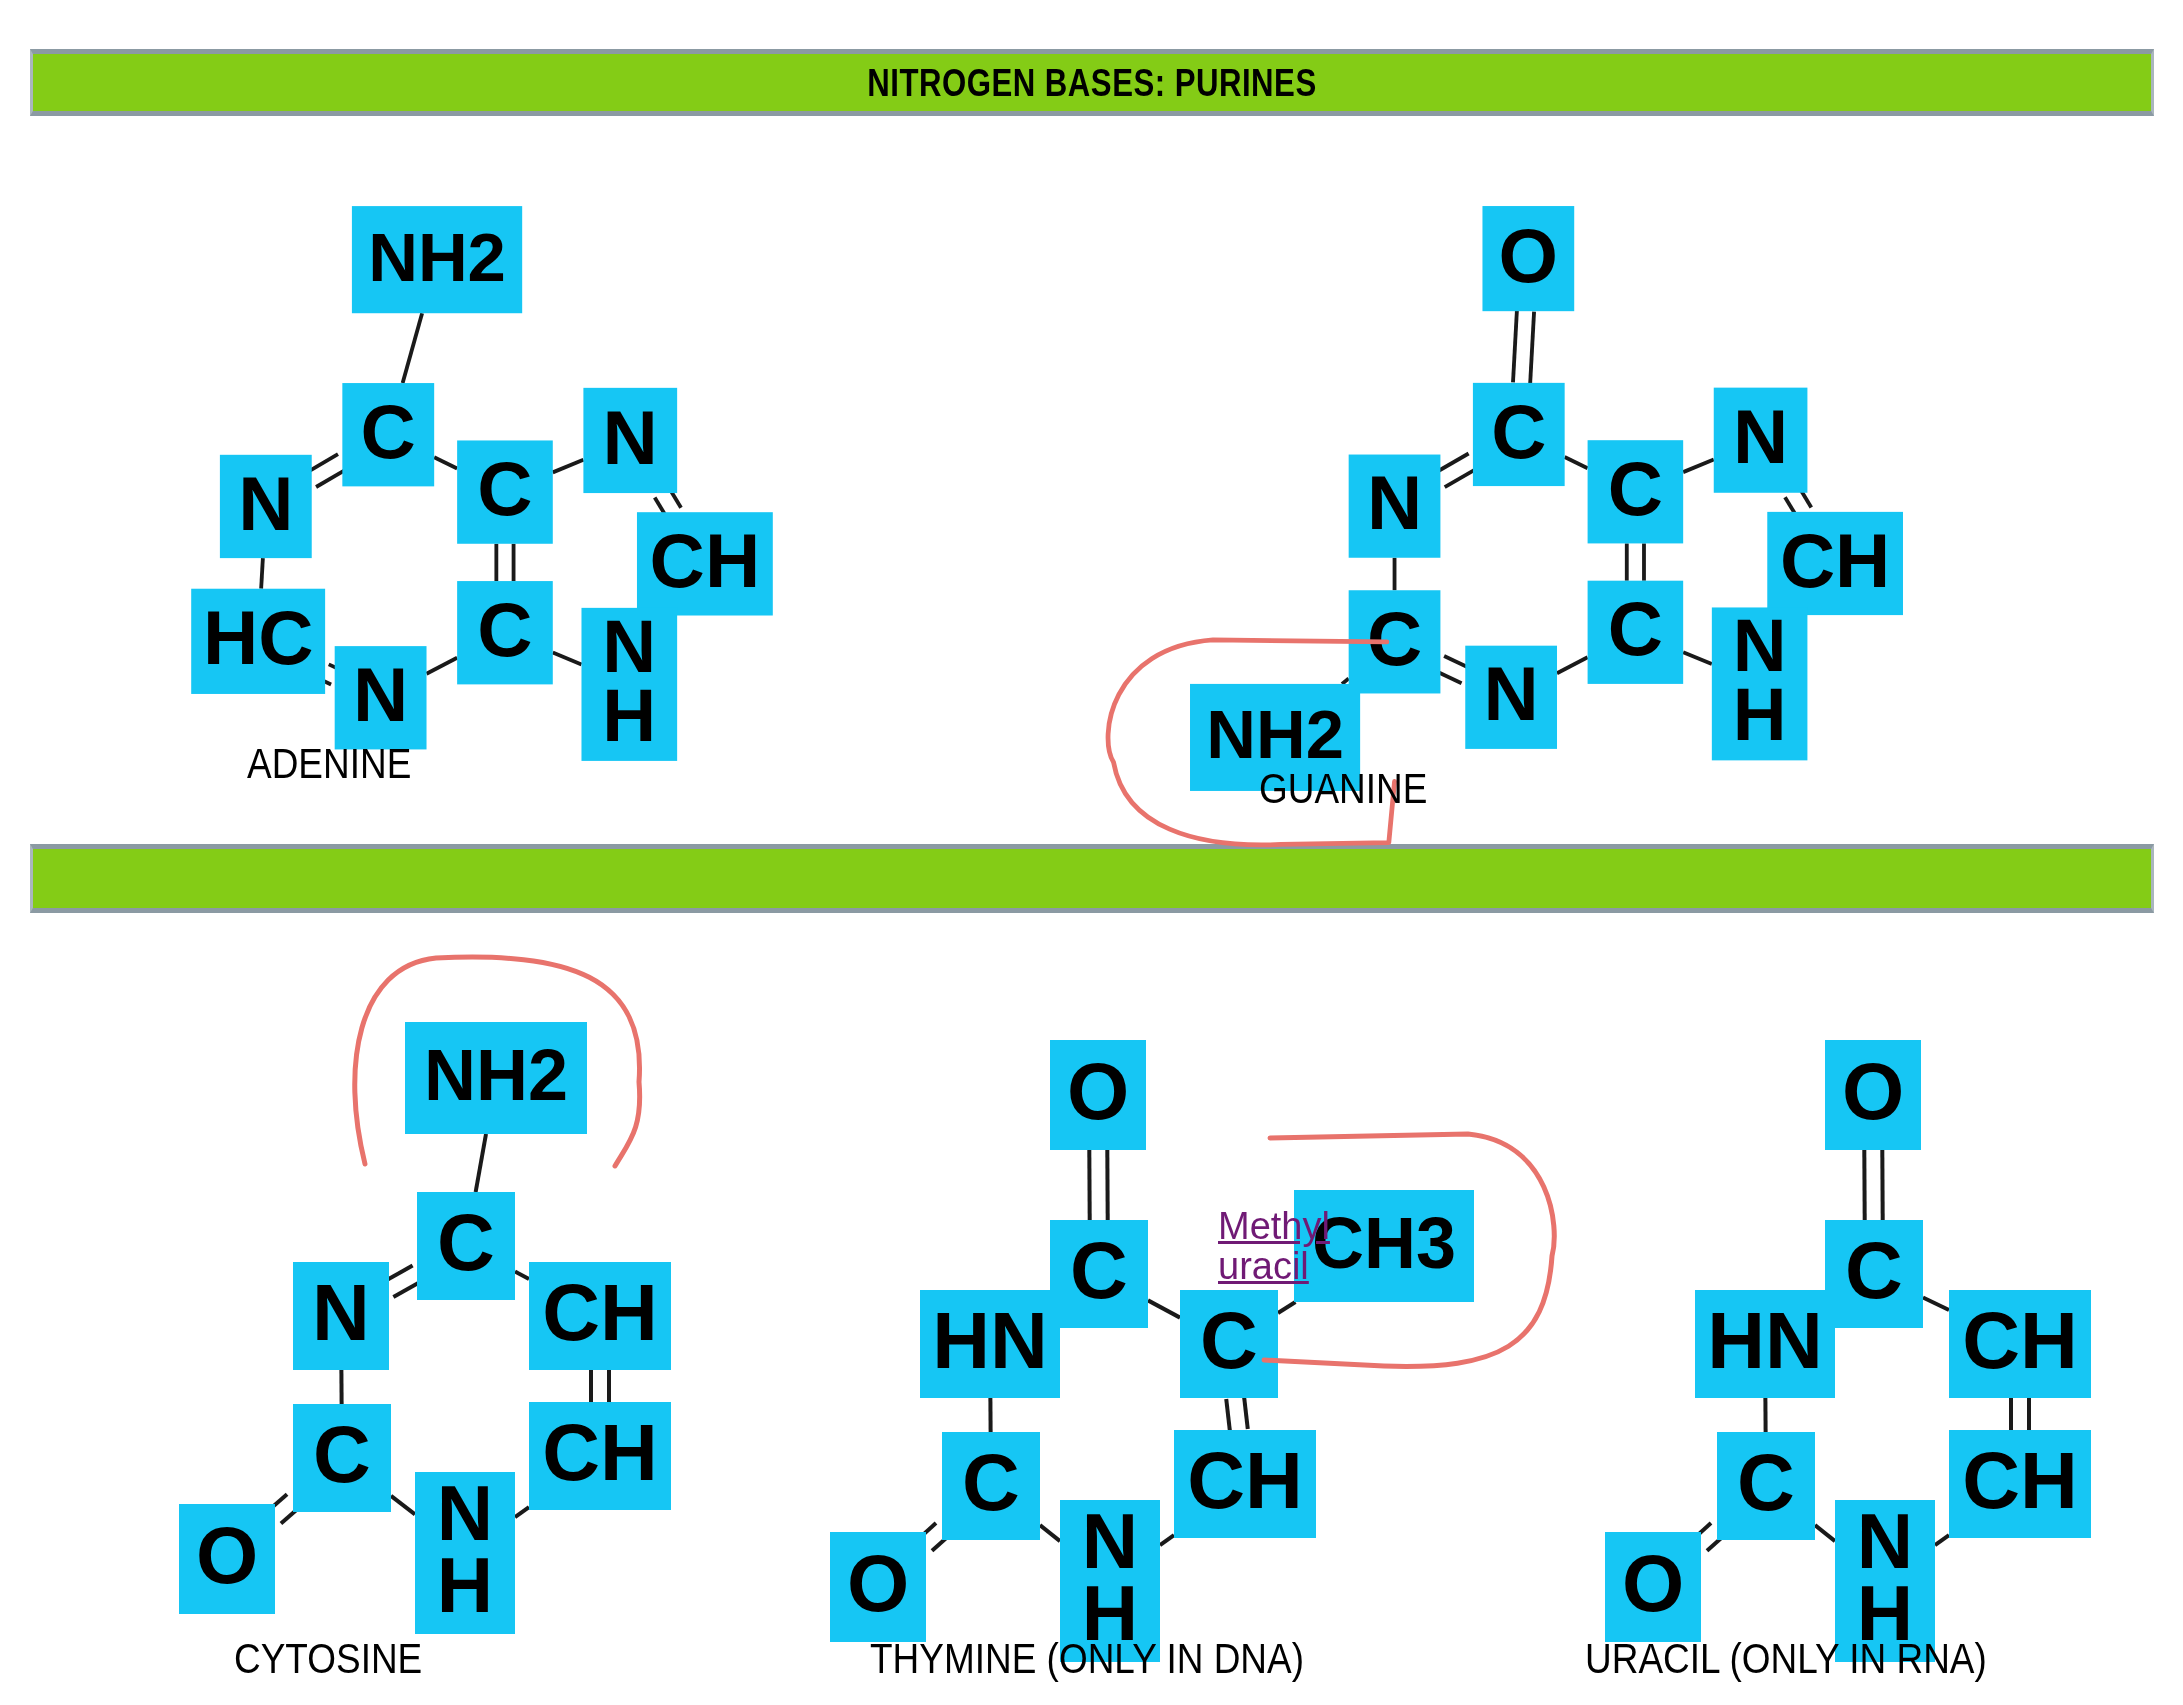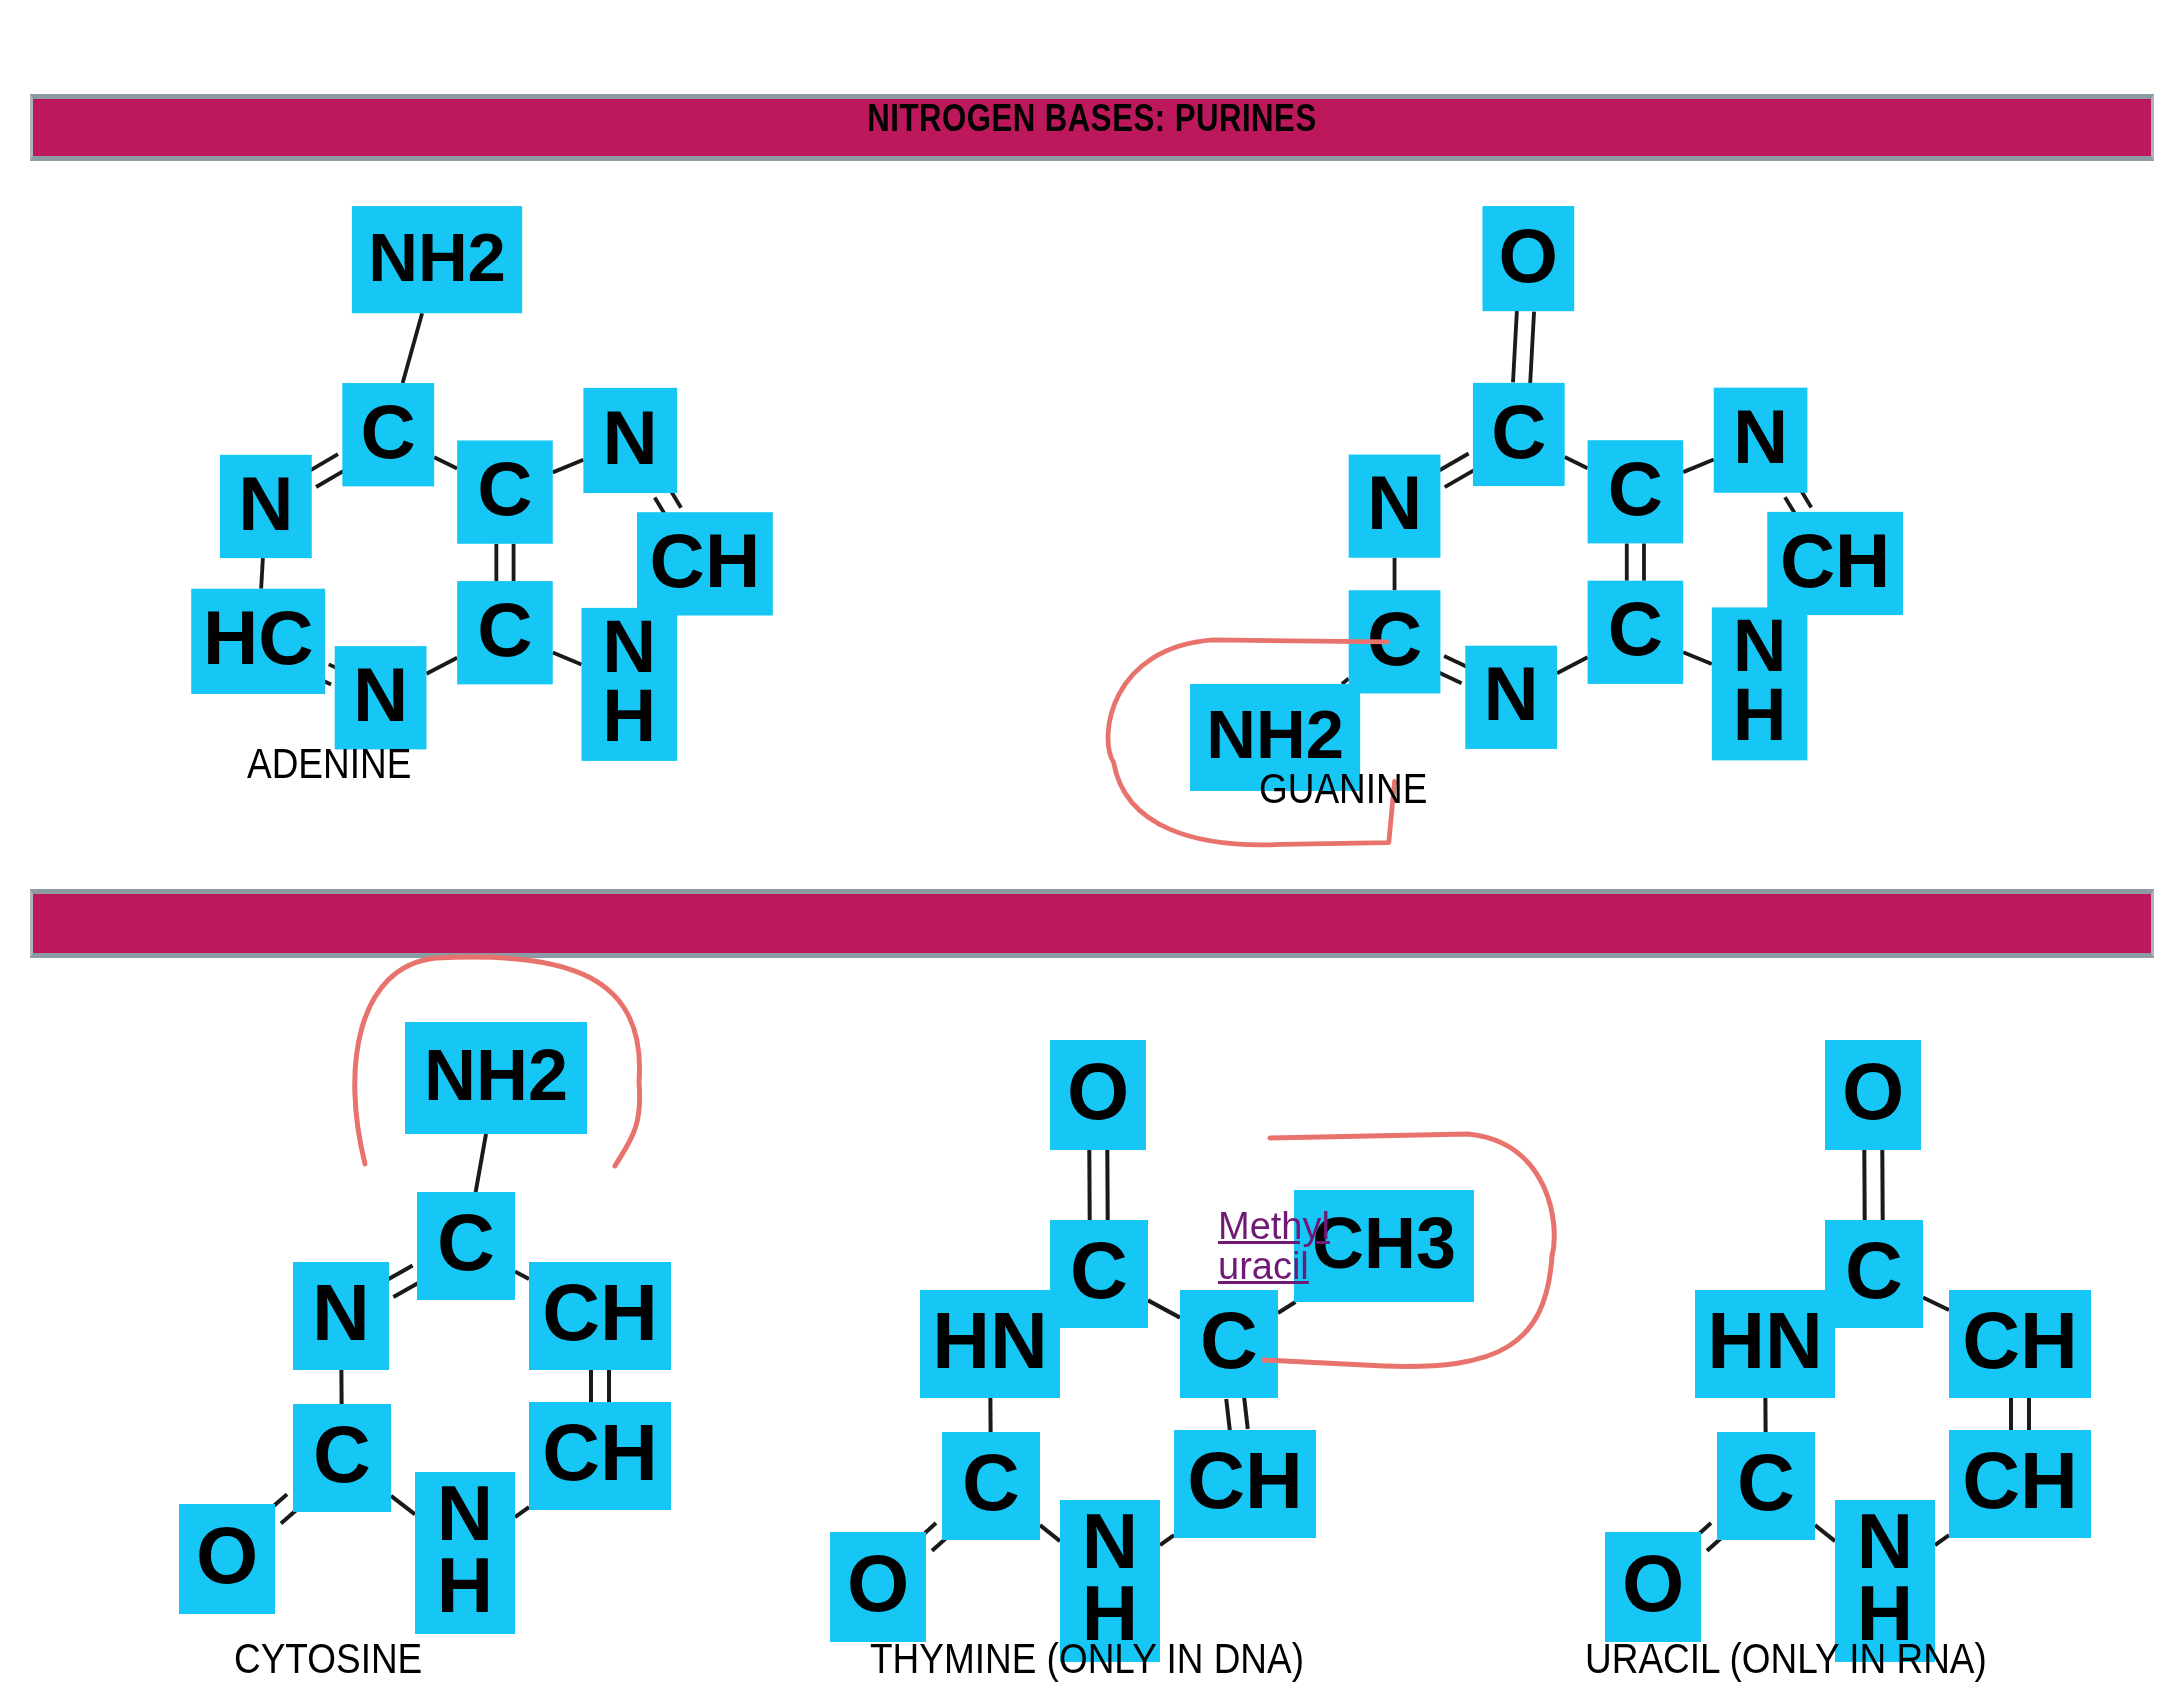--- a/index.html
+++ b/index.html
@@ -2,27 +2,27 @@
 <html style="font-size:10px"><head>
 <meta charset="utf-8">
 <style>
   html,body{margin:0;padding:0;background:#ffffff;}
   body{
     width:2183px;height:1706px;position:relative;overflow:hidden;
     font-family:"Liberation Sans", sans-serif;
   }
   .banner{
     position:absolute;left:30px;width:2124px;
-    background:#be185d;
+    background:#84cc16;
     border-top:5.6px solid #8b9aa3;
     border-bottom:5.6px solid #8b9aa3;
     border-left:3.1px solid #aab6bd;
     border-right:3.1px solid #aab6bd;
     box-sizing:border-box;
-    display:flex;align-items:flex-start;justify-content:center;margin-top:45px;
+    display:flex;align-items:center;justify-content:center;
   }
   #banner-purines{top:49px;height:67px;}
   #banner-pyrimidines{top:844px;height:69px;}
   .banner-title{
     font-weight:bold;font-size:38px;color:#000;
     letter-spacing:0.6px;line-height:1;
     transform:scaleX(0.82);transform-origin:center;
     white-space:nowrap;
   }
   .mol{position:absolute;}

